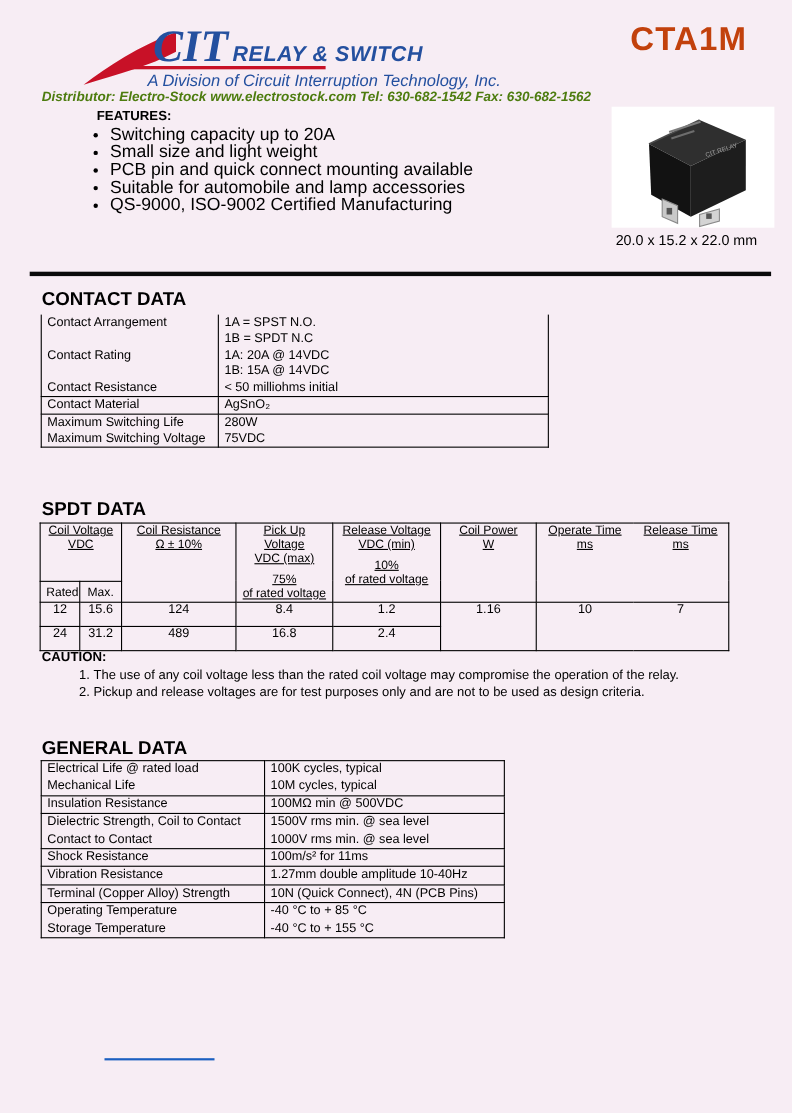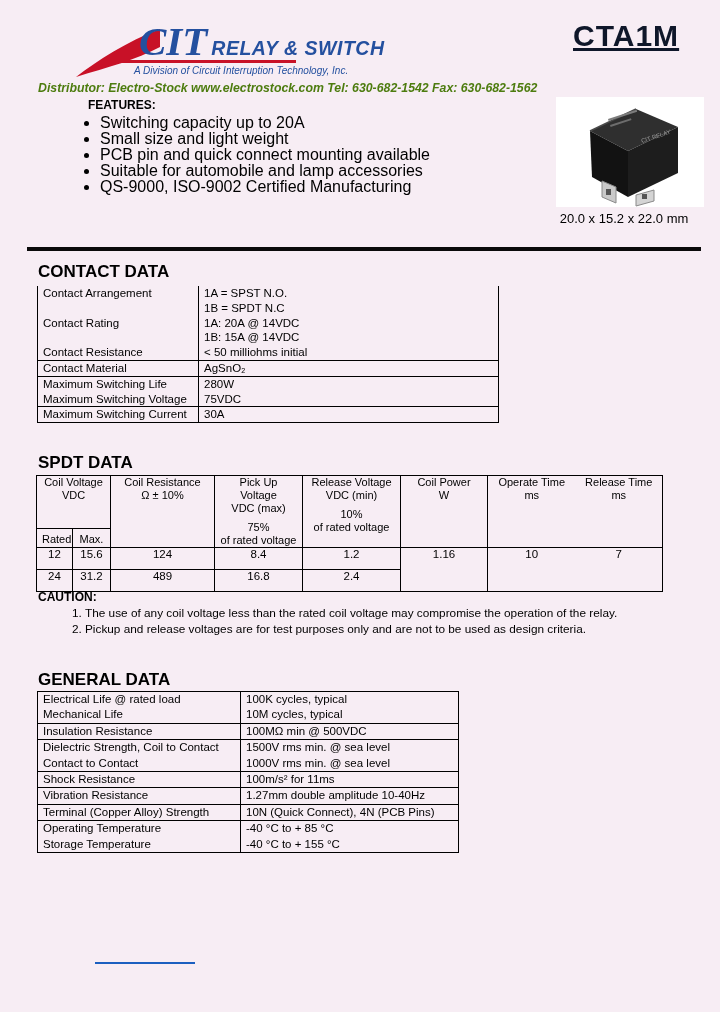--- a/index.html
+++ b/index.html
@@ -24,25 +24,25 @@
   }
   .relay-switch {
     font-family:"Liberation Sans", sans-serif;
     font-style:italic; font-weight:bold;
     font-size:19.5px; letter-spacing:.5px;
     color:#24509f; margin-left:4px;
   }
   .logo-underline { position:absolute; left:119px; top:60px; width:177px; height:3px; background:#c81127; }
   .tagline {
     position:absolute; left:134px; top:65px;
-    font-style:italic; font-size:10px; color:#24509f; white-space:nowrap;
+    font-style:italic; font-size:15px; color:#24509f; white-space:nowrap;
   }
   .product-code {
     position:absolute; left:573px; top:19px;
-    font-size:30px; font-weight:bold; letter-spacing:1px; color:#0f172a;text-decoration:underline;
+    font-size:30px; font-weight:bold; letter-spacing:1px; color:#c2410c;
   }
   .distributor {
     position:absolute; left:38px; top:81px;
     font-weight:bold; font-style:italic; font-size:12.3px; color:#4d7c0f; white-space:nowrap;
   }
 
   
   .features { position:absolute; left:40px; top:98px; width:480px; }
   .features-title { font-weight:bold; font-size:12px;padding-left:48px; }
   .features ul { margin:3px 0 0 0; padding-left:48px; }
@@ -67,21 +67,21 @@
 
   
   .contact-table { position:absolute; left:37px; top:286px; width:461px; font-size:11.5px; }
   .contact-table td { line-height:14.8px; }
   .contact-table tr:first-child td { border-top:none; }
   .cell-lines div:empty::before { content:"\00a0"; }
 
   
   .coil-table { position:absolute; left:36px; top:475px; width:626px; font-size:11.5px; text-align:center; }
   .coil-table th { font-size:11px; line-height:13px; padding-top:3px; text-align:center; }
-  .coil-table tr.h1 th { height:45px; }
+  .coil-table tr.h1 th { height:45px;text-decoration:underline; }
   .coil-table tr.h2 th { height:15px; vertical-align:bottom; padding-bottom:1px; }
   .coil-table td { height:21px; vertical-align:middle; line-height:13px; }
   .coil-table .note { margin-top:6px; }
   .nbr { border-right:none !important; }
   .nbl { border-left:none !important; }
 
   
   .caution { position:absolute; left:38px; top:590px; width:640px; }
   .caution-title { font-weight:bold; font-size:12px; }
   .caution ol { margin:2px 0 0 0; padding-left:47px; }
@@ -186,32 +186,20 @@
       <td>
             <div class="cell-lines">
               <div>Maximum Switching Life</div>
               <div>Maximum Switching Voltage</div>
             </div>
           </td>
       <td>
             <div class="cell-lines">
               <div>280W</div>
               <div>75VDC</div>
-            </div>
-          </td>
-    </tr>
-    <tr>
-      <td>
-            <div class="cell-lines">
-              <div>Maximum Switching Current</div>
-            </div>
-          </td>
-      <td>
-            <div class="cell-lines">
-              <div>30A</div>
             </div>
           </td>
     </tr>
   </tbody>
     </table>
 
   <div class="section-title t-coil">SPDT DATA</div>
   <table class="tbl coil-table">
     <colgroup>
       <col style="width:36px">

